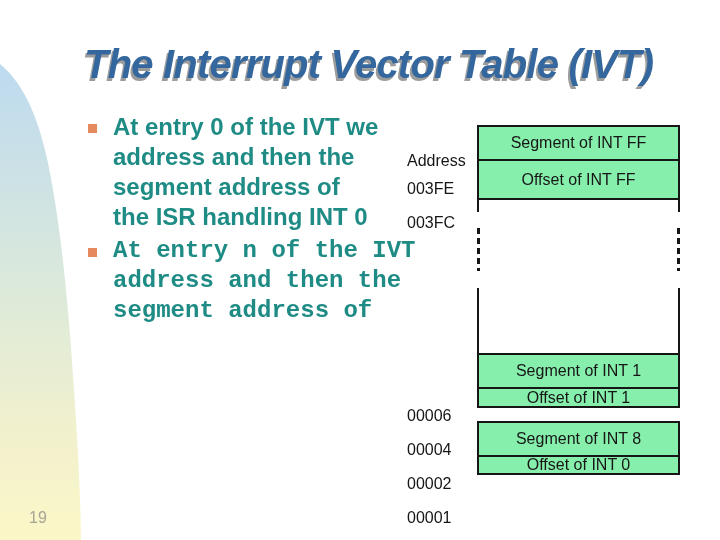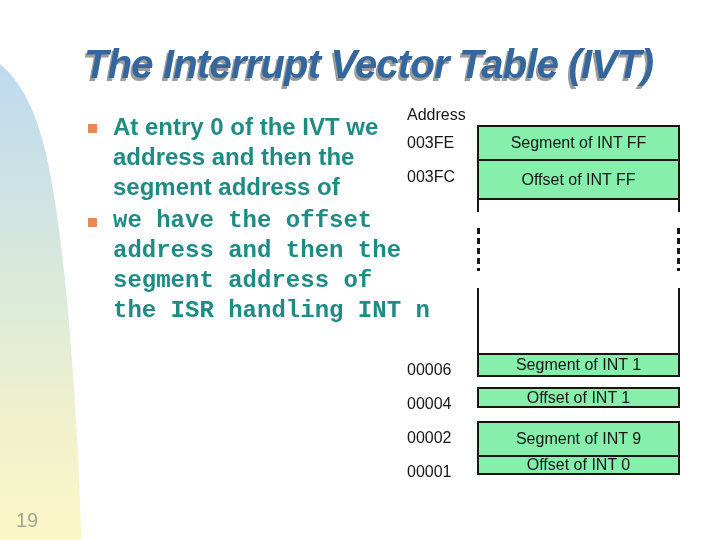--- a/index.html
+++ b/index.html
@@ -7,22 +7,22 @@
     position: relative;
     width: 720px;
     height: 540px;
     background: #ffffff;
     overflow: hidden;
     font-family: "Liberation Sans", sans-serif;
   }
   .bg-curve { position: absolute; left: 0; top: 0; }
   .page-number {
     position: absolute;
-    left: 16px; top: 509px;
-    font-size: 20px;
+    left: 29px; top: 509px;
+    font-size: 16px;
     color: #a5a593;
   }
   .title {
     position: absolute;
     left: 84px; top: 42px;
     margin: 0;
     width: 630px;
     font-size: 40px;
     font-weight: bold;
     letter-spacing: -0.8px;
@@ -51,20 +51,21 @@
     color: #1e8b85;
     white-space: nowrap;
   }
   
   .diagram-label {
     position: absolute;
     left: 407px;
     font-size: 16px;
     color: #161616;
     white-space: nowrap;
+    margin-top: 46px;
   }
   .mcell {
     position: absolute;
     left: 477px;
     width: 203px;
     box-sizing: border-box;
     border: 2px solid #161616;
     background: #86efac;
     display: flex;
     align-items: center;
@@ -105,27 +106,27 @@
   <div class="page-number">19</div>
 
   <h1 class="title">The Interrupt Vector Table (IVT)</h1>
 
   <div class="bullets">
     <div class="bullet">
       <span class="marker"></span>
       <div class="line">At entry 0 of the IVT we</div>
       <div class="line">address and then the</div>
       <div class="line">segment address of</div>
+      <div class="line">the ISR handling INT 0</div>
     </div>
     <div class="bullet">
       <span class="marker"></span>
-      <div class="line">we have the offset</div>
+      <div class="line">At entry n of the IVT</div>
       <div class="line">address and then the</div>
       <div class="line">segment address of</div>
-      <div class="line">the ISR handling INT n</div>
     </div>
   </div>
 
   <div>
 
     <div class="diagram-label" style="top:106px">Address</div>
 
     <div class="diagram-label" style="top:134px">003FE</div>
     <div class="diagram-label" style="top:168px">003FC</div>
 
@@ -137,19 +138,19 @@
     <div class="vline dashed" style="left:477px;top:228px;height:43px"></div>
     <div class="vline dashed" style="left:677px;top:228px;height:43px"></div>
     <div class="vline" style="left:477px;top:288px;height:67px"></div>
     <div class="vline" style="left:678px;top:288px;height:67px"></div>
 
     <div class="diagram-label" style="top:361px">00006</div>
     <div class="diagram-label" style="top:395px">00004</div>
     <div class="diagram-label" style="top:429px">00002</div>
     <div class="diagram-label" style="top:463px">00001</div>
 
-    <div class="mcell" style="top:353px;height:24px">Segment of INT 1</div>
+    <div class="mcell" style="top:353px;height:36px">Segment of INT 1</div>
     <div class="mcell" style="top:387px;height:21px">Offset of INT 1</div>
-    <div class="mcell" style="top:421px;height:36px">Segment of INT 9</div>
+    <div class="mcell" style="top:421px;height:36px">Segment of INT 8</div>
     <div class="mcell" style="top:455px;height:20px">Offset of INT 0</div>
   </div>
 
 </div>
 
 </body></html>

